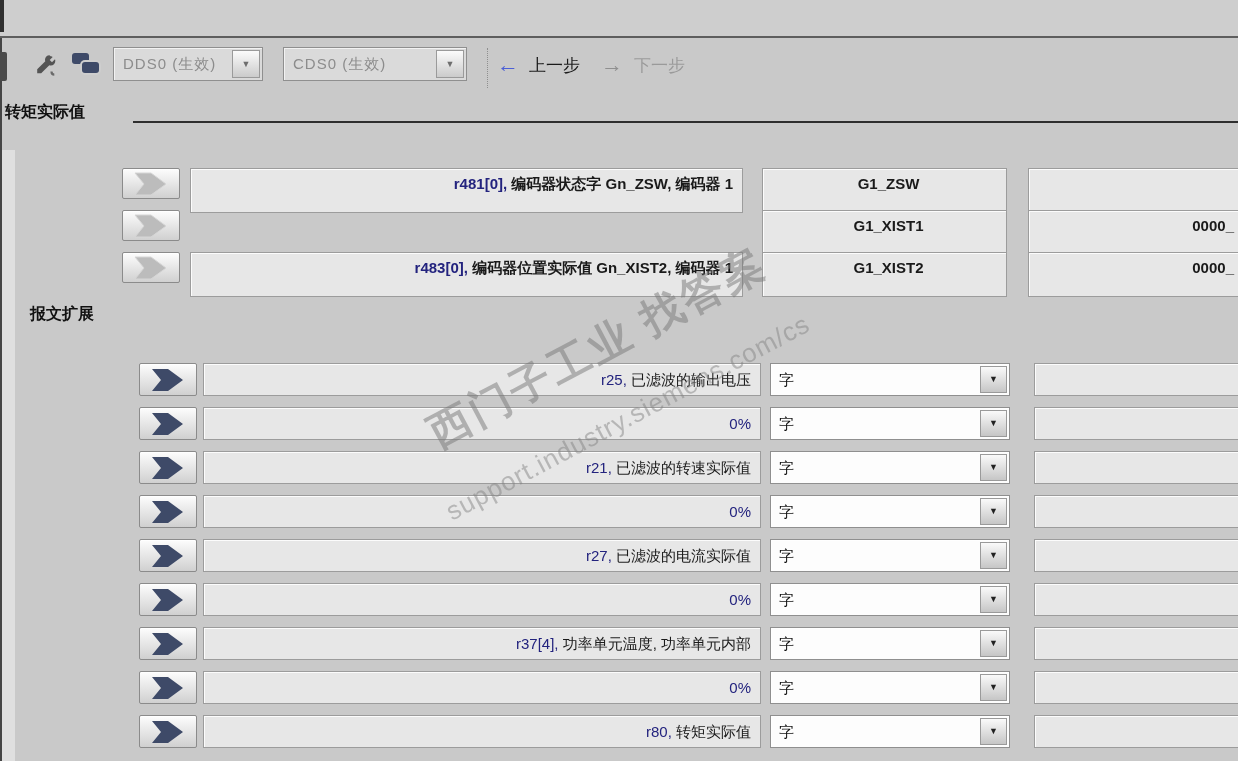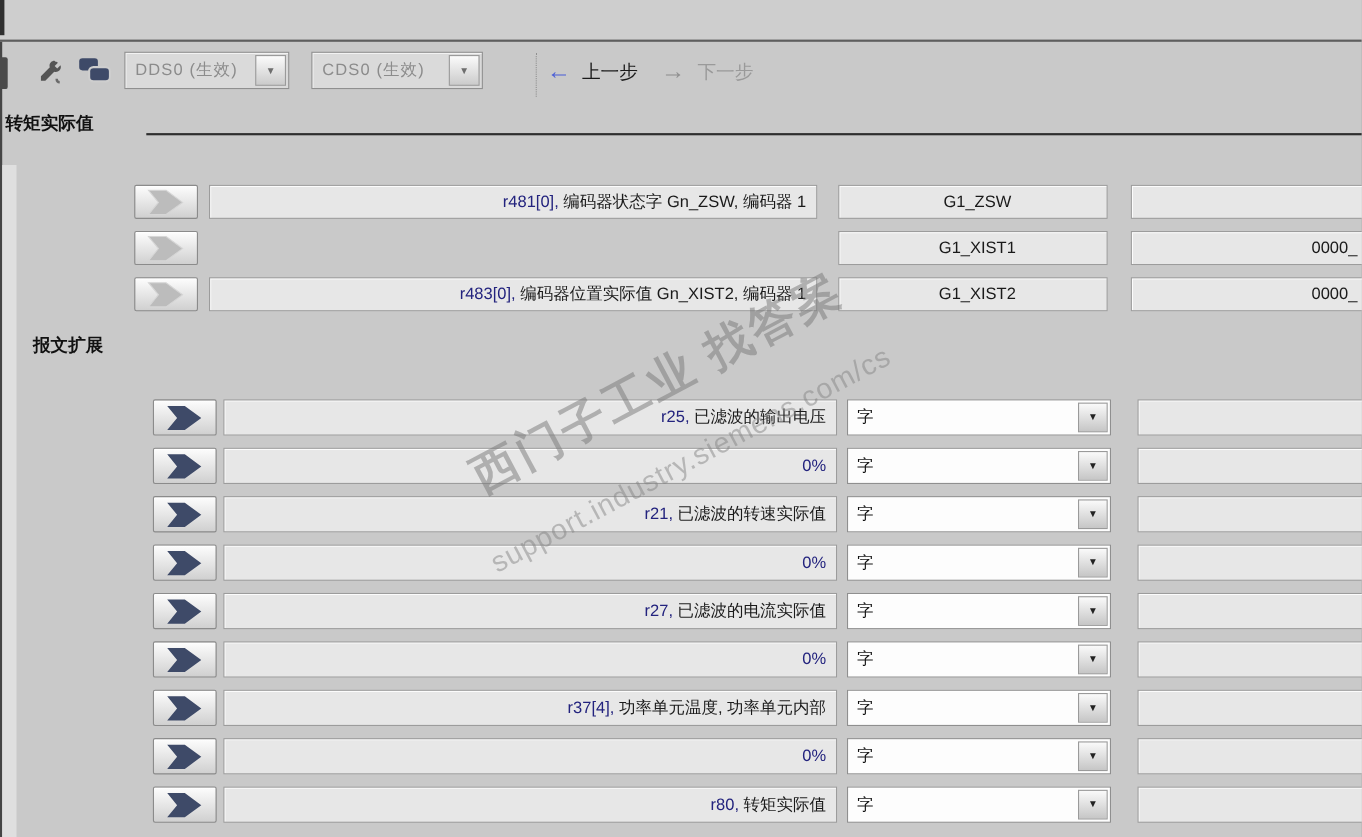--- a/index.html
+++ b/index.html
@@ -18,41 +18,41 @@
   .toolbar{position:absolute;left:0;top:38px;width:1238px;height:57px;}
   .tool-cuticon{position:absolute;left:-4px;top:14px;width:11px;height:29px;background:#4a4a4a;border-radius:2px;}
   .icon-wrench{position:absolute;left:32px;top:14px;width:28px;height:28px;}
   .icon-blocks{position:absolute;left:72px;top:15px;width:30px;height:26px;}
   .icon-blocks .b1{position:absolute;left:0;top:0;width:17px;height:11px;background:var(--navy,#3e4a68);border-radius:3px;}
   .icon-blocks .b2{position:absolute;left:10px;top:9px;width:17px;height:11px;background:var(--navy,#3e4a68);border-radius:3px;box-shadow:0 0 0 2px #cecece;}
   .combo{position:absolute;top:9px;height:34px;background:#dadada;border:1px solid #8f8f8f;box-shadow:inset 1px 1px 0 #f2f2f2;box-sizing:border-box;}
   .combo .combo-text{position:absolute;left:9px;top:0;line-height:32px;font-size:15px;color:#8c8c8c;white-space:nowrap;letter-spacing:1px;}
   .combo-arrow{position:absolute;right:2px;top:2px;bottom:2px;width:28px;border:1px solid #9a9a9a;background:linear-gradient(180deg,#fbfbfb,#cbcbcb);display:flex;align-items:center;justify-content:center;font-size:9px;color:#6e6e6e;box-sizing:border-box;}
   .combo.dds{left:113px;width:150px;}
-  .combo.cds{left:283px;width:156px;}
+  .combo.cds{left:283px;width:184px;}
   .tool-sep{position:absolute;left:487px;top:10px;height:40px;border-left:1px dotted #8f8f8f;}
   .nav-arrow{position:absolute;top:14px;font-size:22px;font-weight:bold;line-height:26px;}
   .nav-arrow.blue{left:497px;color:var(--nav-blue,#4b5fd6);}
   .nav-arrow.gray{left:601px;color:#8f8f8f;}
   .nav-label{position:absolute;top:18px;font-size:17px;line-height:20px;white-space:nowrap;text-align:center;}
   .nav-label.dark{left:529px;color:#1a1a1a;}
   .nav-label.gray{left:634px;color:#9a9a9a;}
 
   
   .send-title{position:absolute;left:5px;top:102px;font-size:16px;font-weight:bold;color:#111;}
   .send-rule{position:absolute;left:133px;top:121px;width:1105px;border-top:2px solid #2e2e2e;}
   .ext-title{position:absolute;left:30px;top:304px;font-size:16px;font-weight:bold;color:#111;margin:0;}
 
   
   .row{position:absolute;left:0;width:1238px;height:34px;}
   .connector{position:absolute;top:0;width:58px;border:1px solid #8b8b8b;border-radius:2px;background:linear-gradient(180deg,#fdfdfd,#d0d0d0);box-shadow:inset 0 1px 0 #fff;display:flex;align-items:center;justify-content:center;box-sizing:border-box;}
   .row.send .connector{left:122px;height:31px;}
   .row.ext .connector{left:139px;height:33px;}
   .field{position:absolute;top:0;background:#e7e7e7;border:1px solid #9c9c9c;box-shadow:inset 1px 1px 0 rgba(255,255,255,.85);box-sizing:border-box;font-size:15px;color:#1a1a1a;white-space:nowrap;overflow:hidden;}
-  .row.send .field{height:31px;line-height:29px;}
+  .row.send .field{height:45px;line-height:29px;font-weight:bold;}
   .row.ext .field{height:33px;line-height:31px;}
   .field.signal{text-align:right;padding-right:9px;}
   .row.send .field.signal{left:190px;width:553px;}
   .row.ext .field.signal{left:203px;width:558px;padding-left:35px;}
   .field.tword{left:762px;width:245px;text-align:center;padding-left:8px;}
   .field.value{left:1028px;width:215px;text-align:right;padding-right:8px;}
   .field.blank{left:1034px;width:212px;}
   .pnum{color:var(--param-blue,#23237e);}
   .dropdown{position:absolute;left:770px;top:0;width:240px;height:33px;background:#fdfdfd;border:1px solid #8f8f8f;box-shadow:inset 1px 1px 0 #fff;box-sizing:border-box;font-size:15px;line-height:31px;color:#111;}
   .dropdown .dd-text{position:absolute;left:8px;top:0;}

